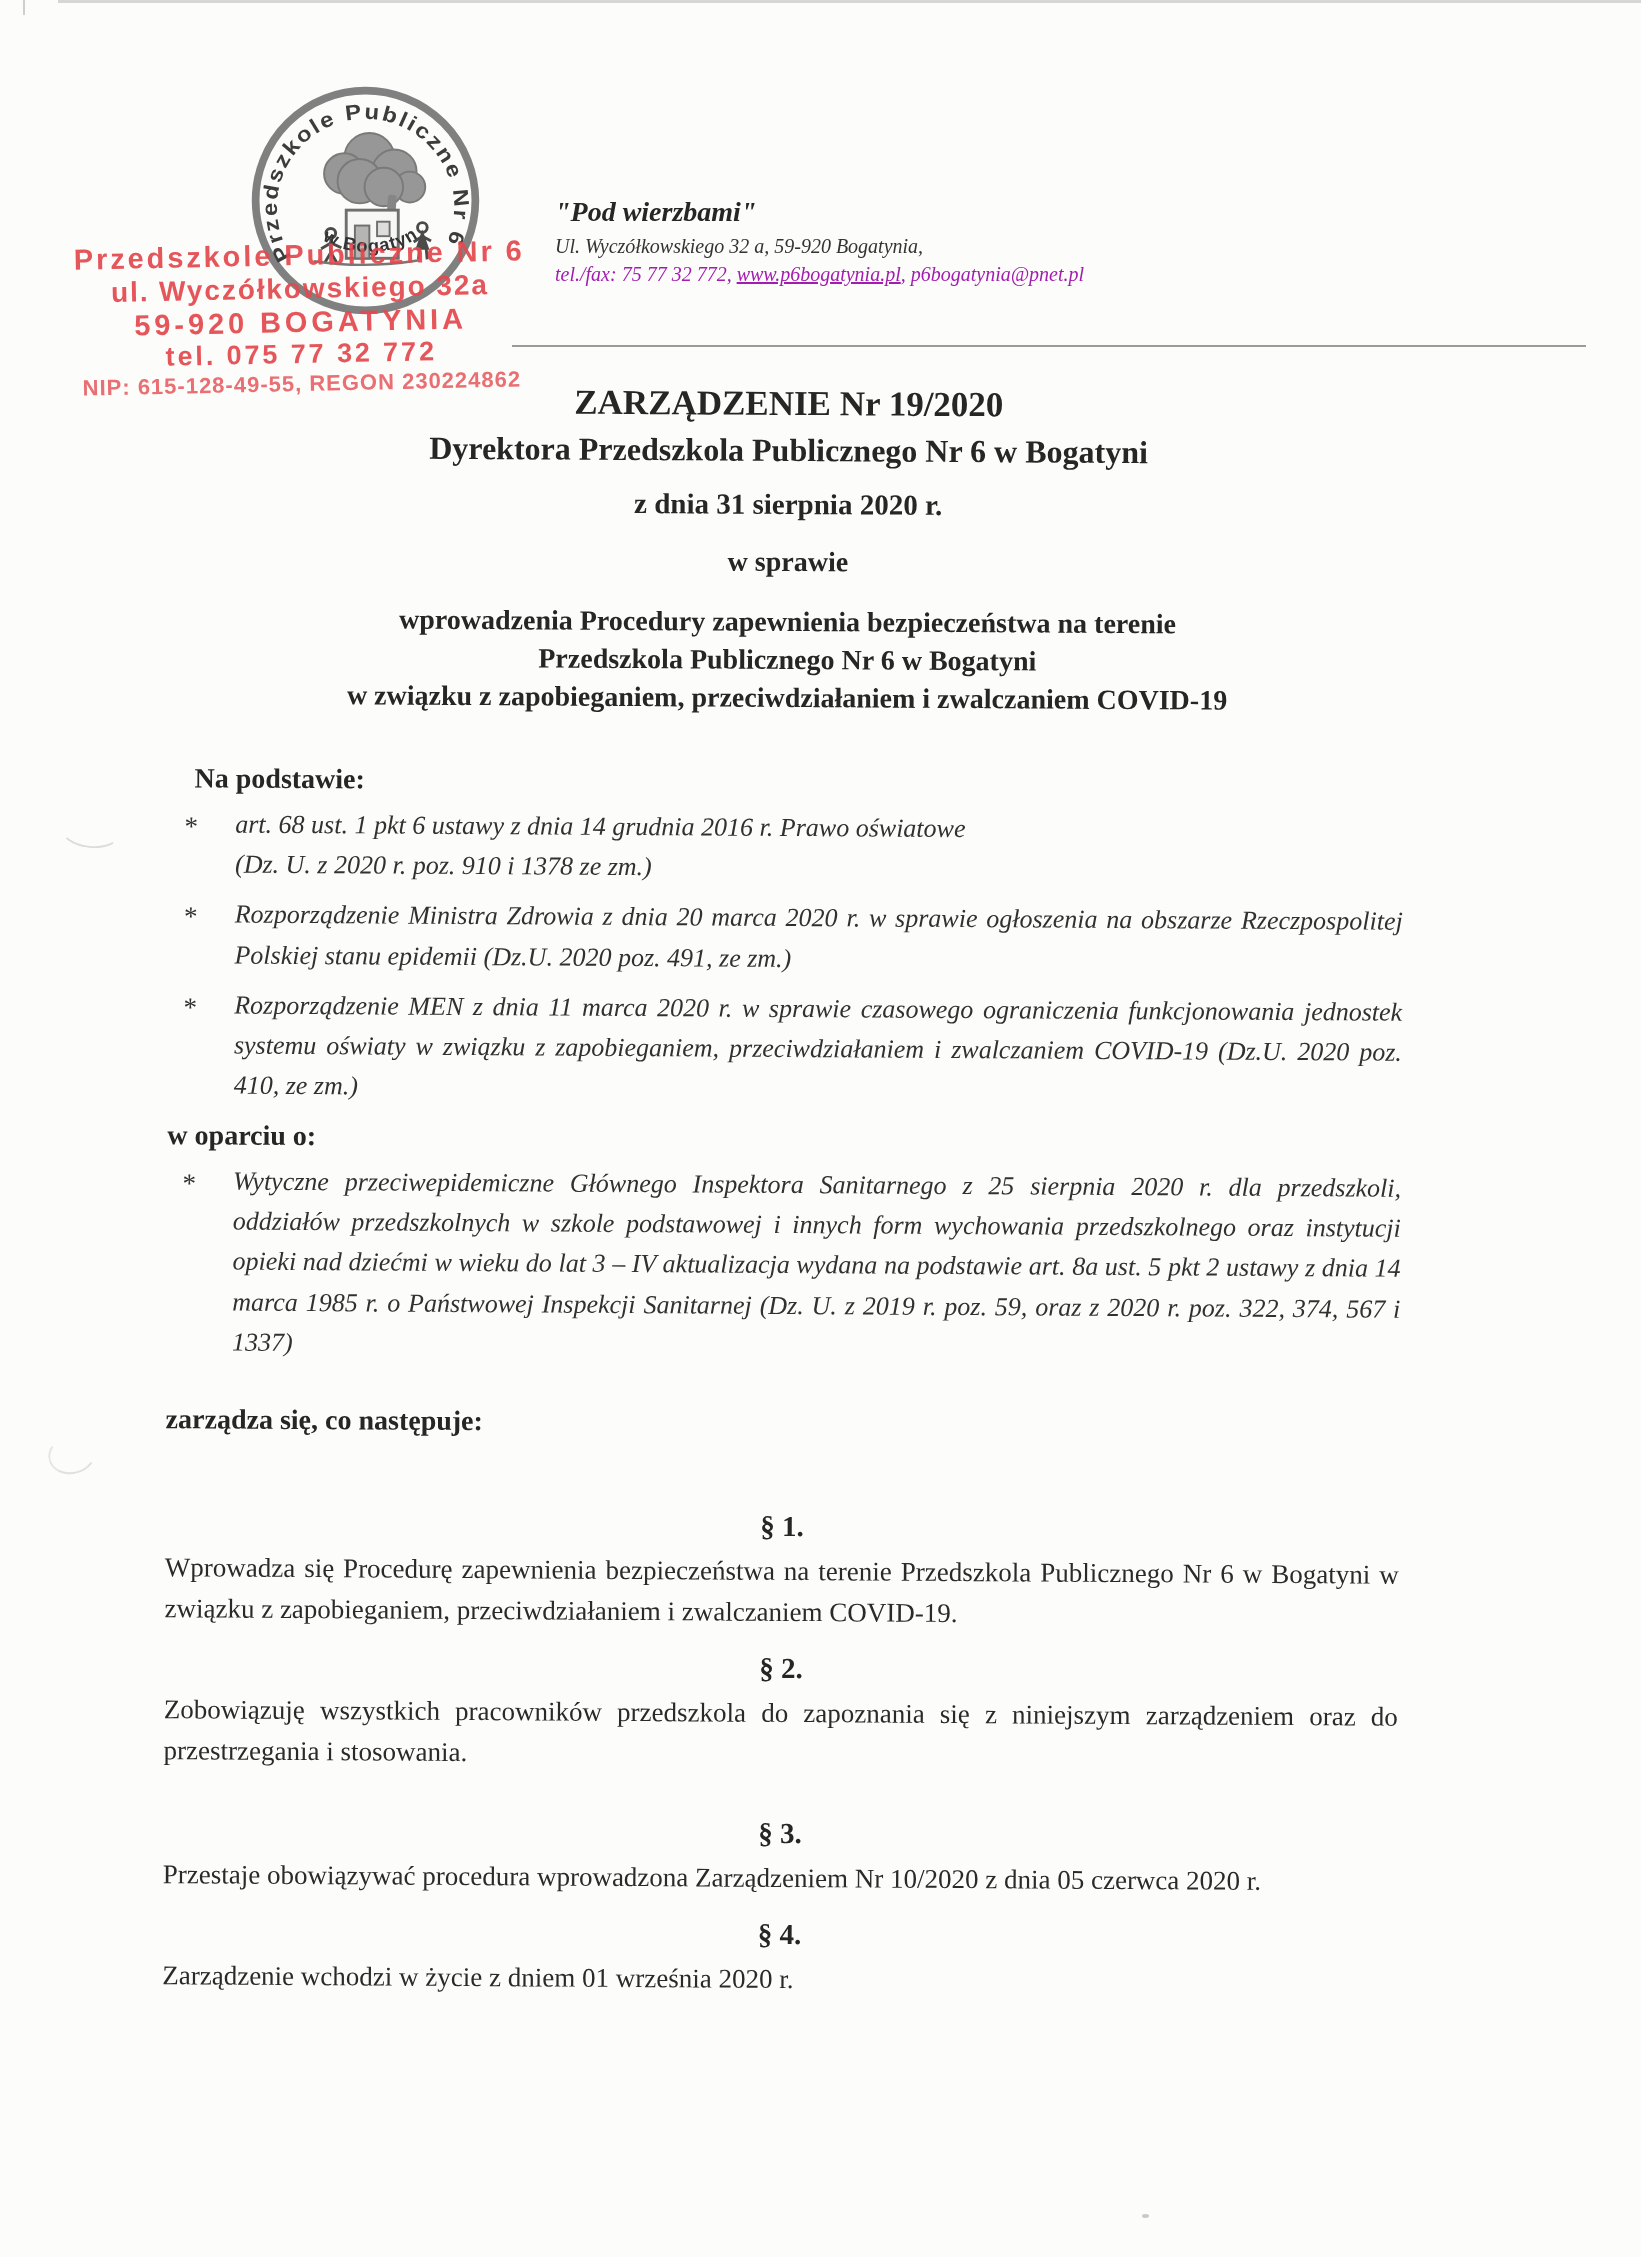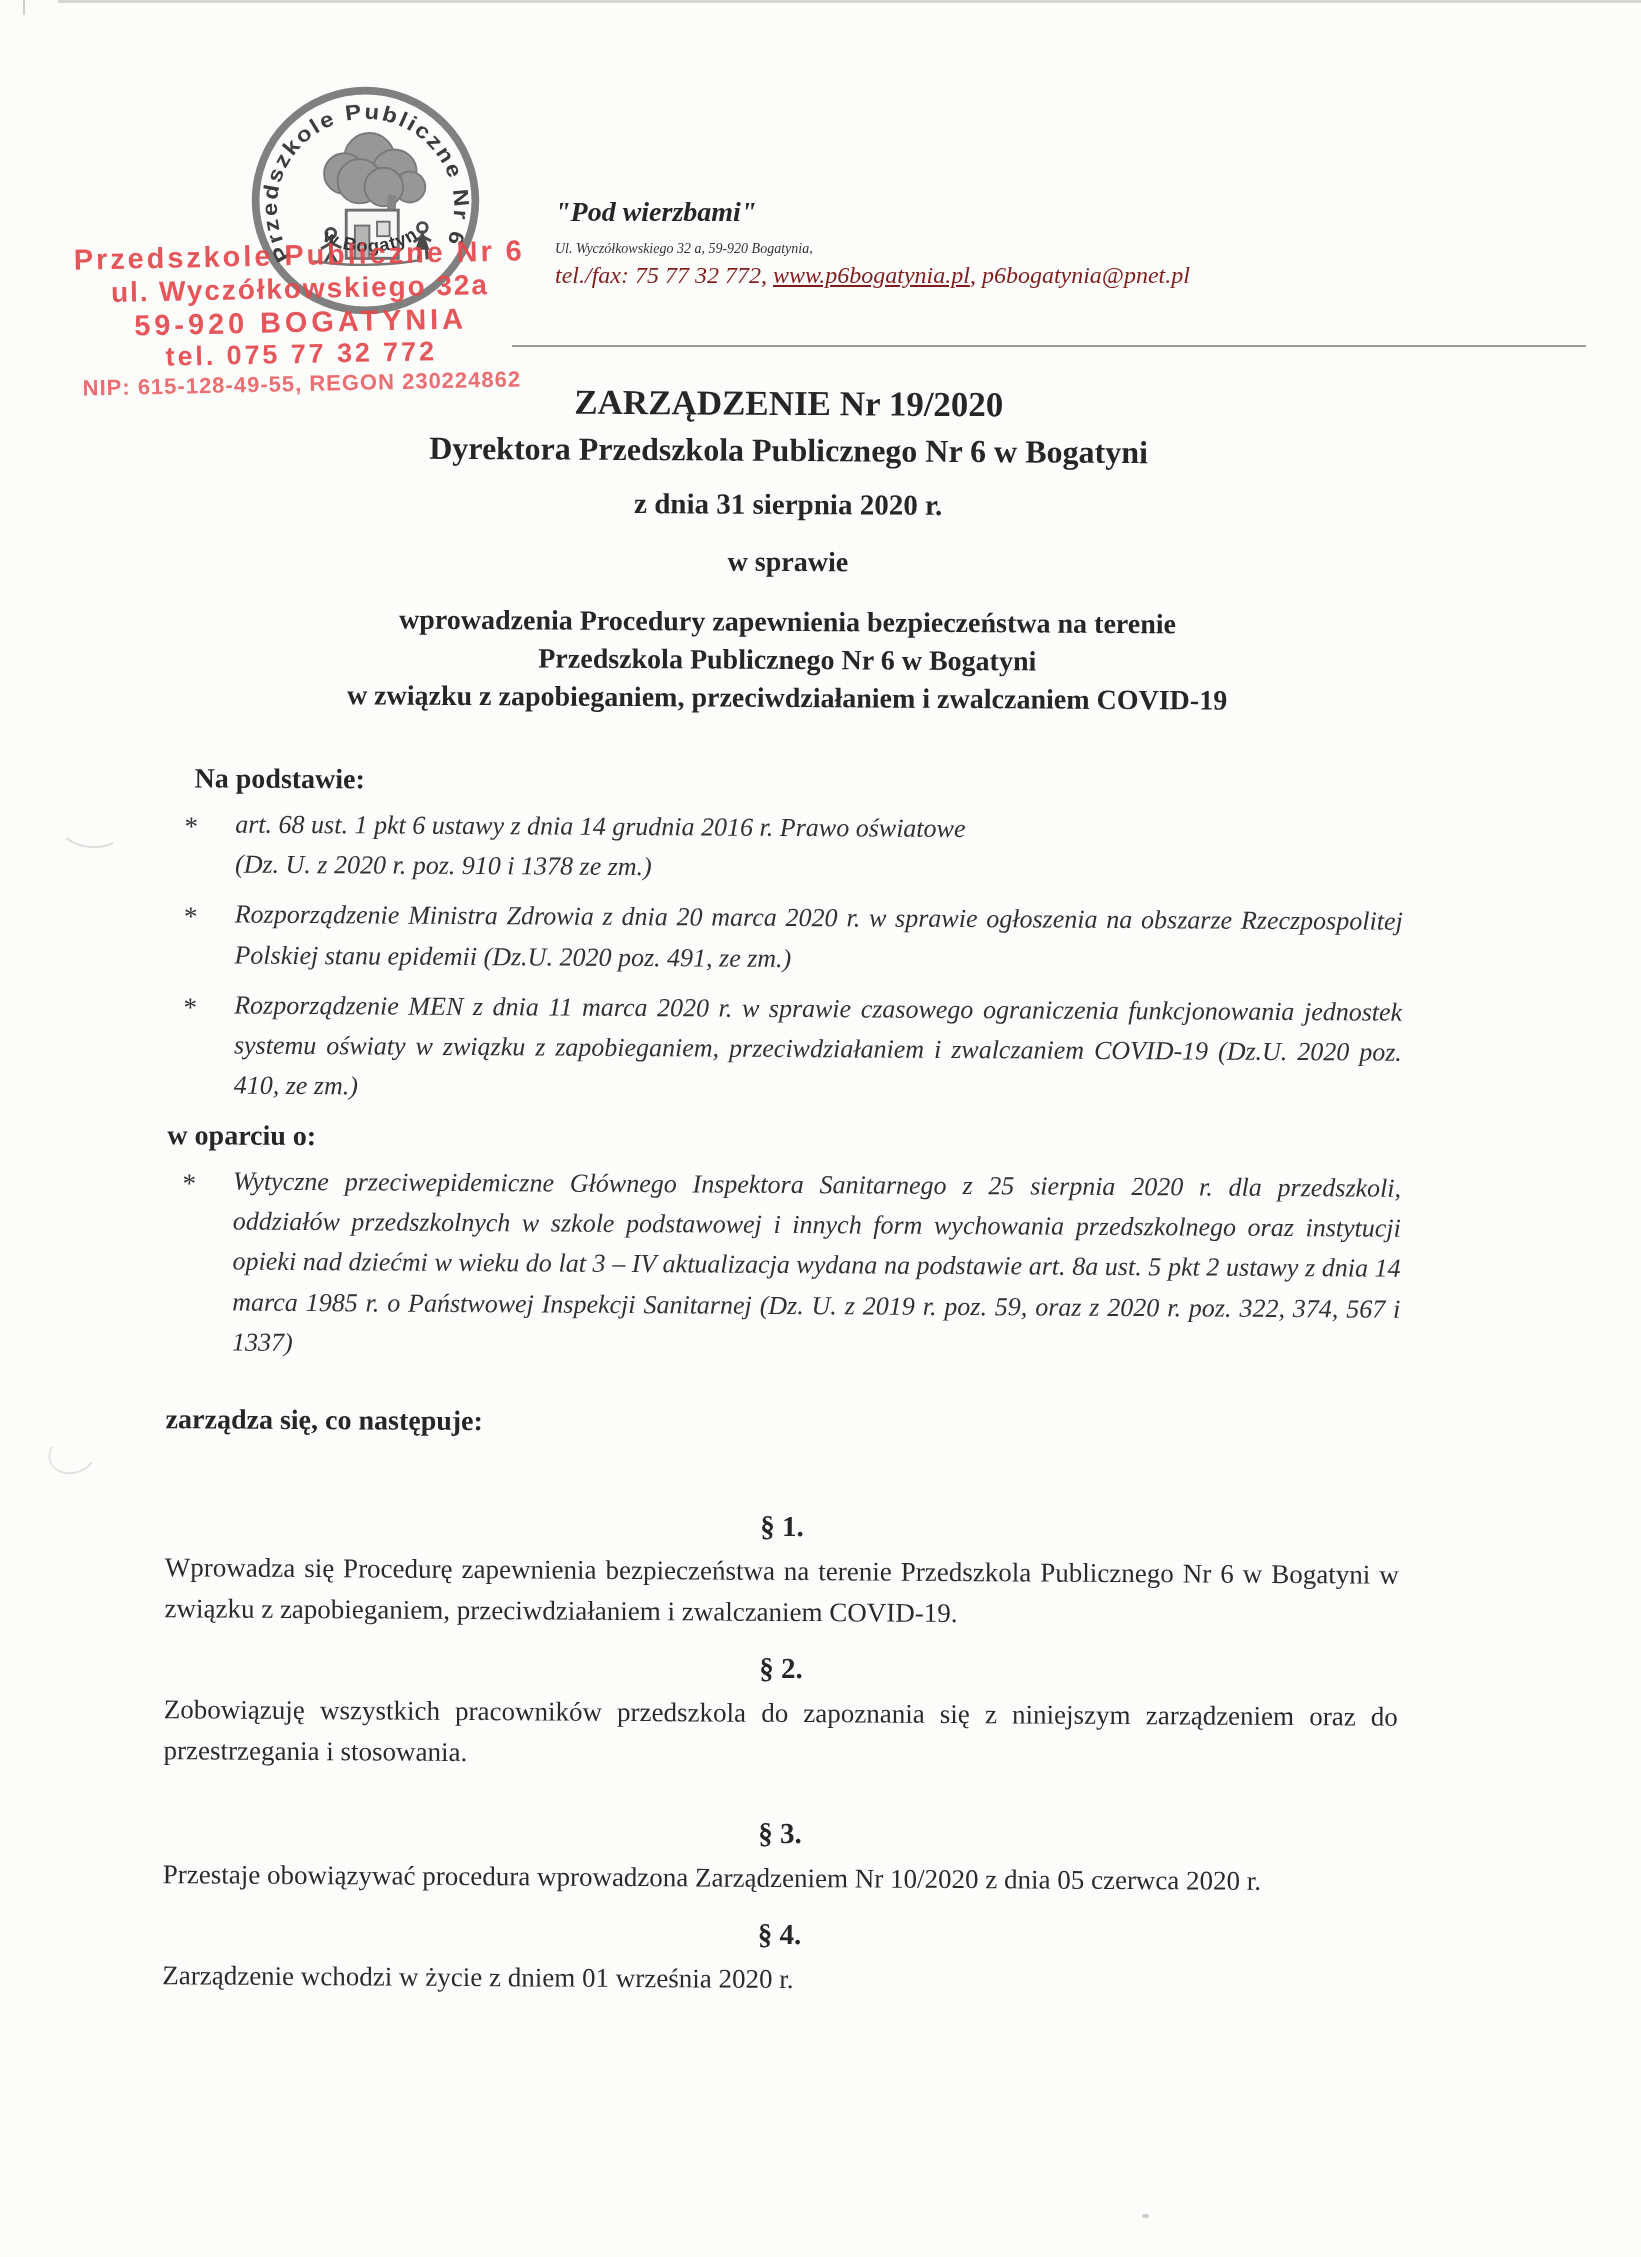--- a/index.html
+++ b/index.html
@@ -38,22 +38,22 @@
   .red-stamp .rs-1{font-size:29px;letter-spacing:2.9px;white-space:nowrap;}
   .red-stamp .rs-2{font-size:28px;letter-spacing:1.9px;}
   .red-stamp .rs-3{font-size:29px;letter-spacing:3.9px;}
   .red-stamp .rs-4{font-size:27px;letter-spacing:2.9px;}
   .red-stamp .rs-5{font-size:22px;letter-spacing:1px;white-space:nowrap;opacity:.85;}
 
   
   .letterhead{position:absolute;left:555px;top:196px;font-style:italic;}
   .lh-name{font-size:28px;font-weight:bold;line-height:1.15;}
   .lh-sub{font-size:28px;font-weight:bold;line-height:1.15;}
-  .lh-addr{font-size:14px;margin-top:11px;line-height:1.4;color:#333;}
-  .lh-contact{font-size:24px;line-height:1.4;color:#7f1d1d;}
+  .lh-addr{font-size:20px;margin-top:4px;line-height:1.4;color:#333;}
+  .lh-contact{font-size:20px;line-height:1.4;color:#a21caf;}
   .lh-contact .web{text-decoration:underline;}
   .header-rule{position:absolute;left:512px;top:345px;width:1074px;height:1.9px;background:#9a9a98;}
 
   
   .content{position:absolute;left:172px;top:384px;width:1234px;transform:rotate(0.35deg);transform-origin:50% 0;}
   .t-center{text-align:center;font-weight:bold;}
   .t1{font-size:35px;line-height:1.15;}
   .t2{font-size:32px;line-height:1.15;margin-top:7.7px;}
   .t3{font-size:29px;margin-top:19.3px;}
   .t4{font-size:28px;margin-top:25px;}

